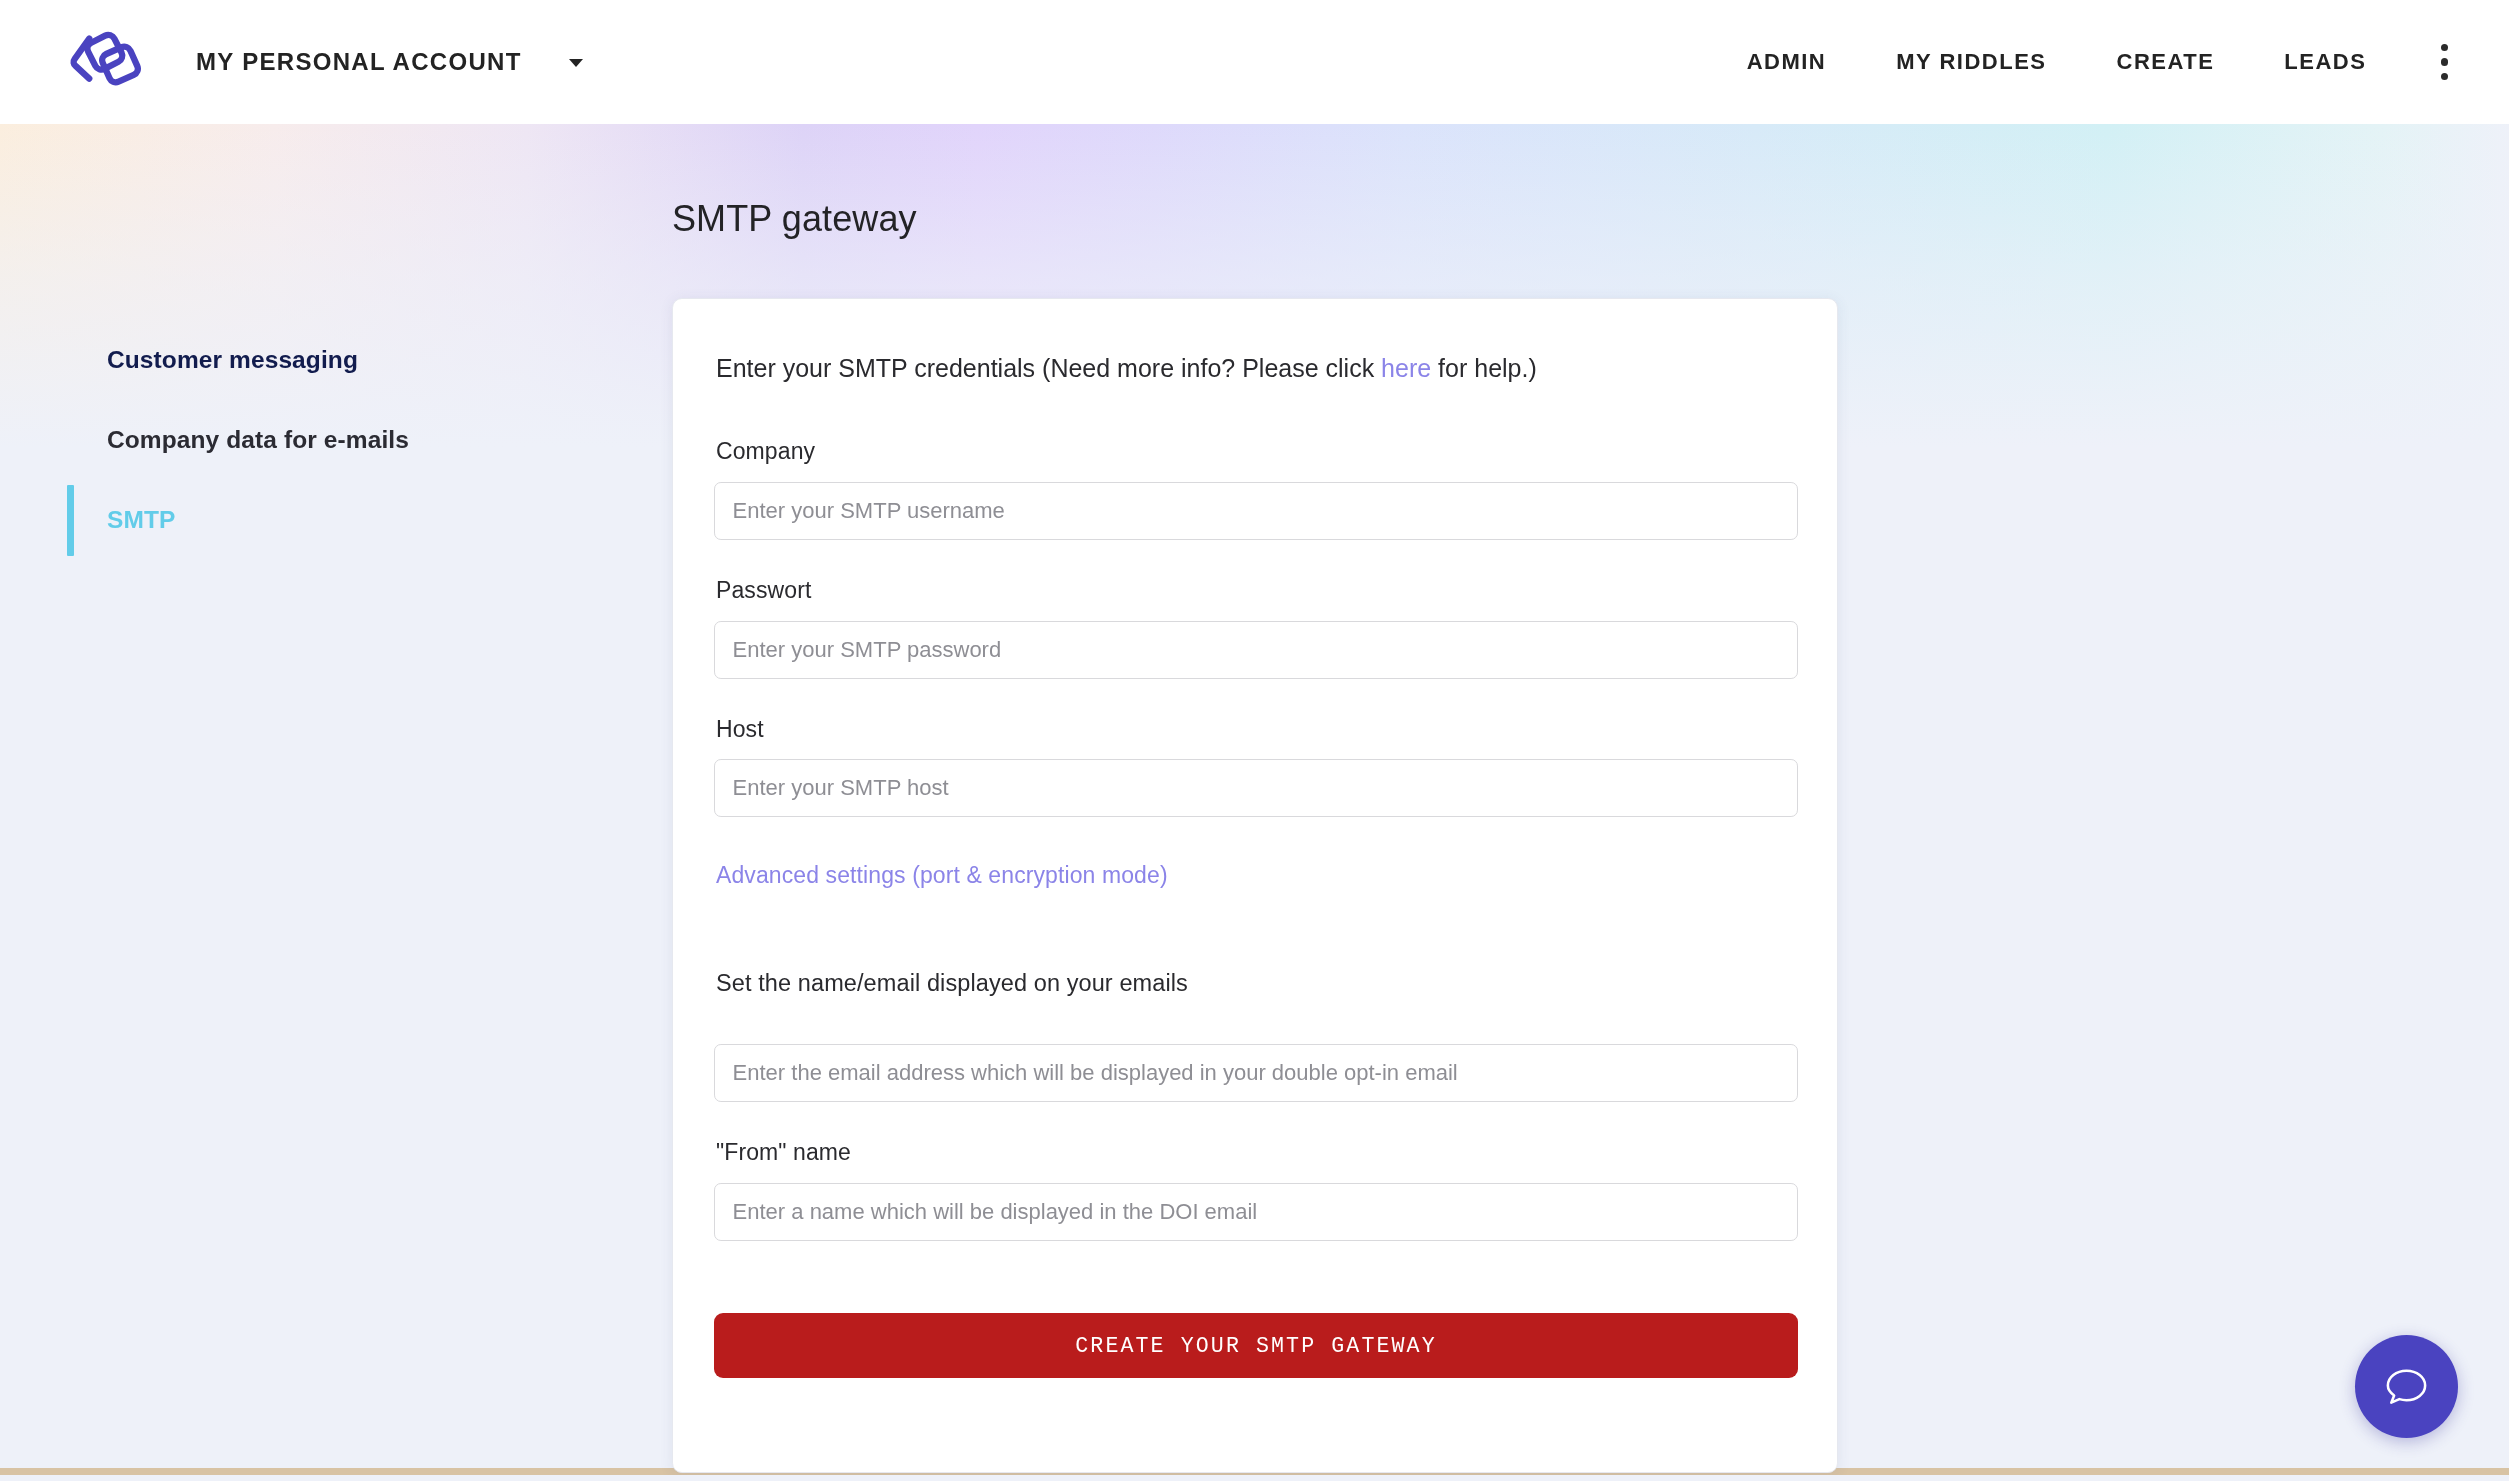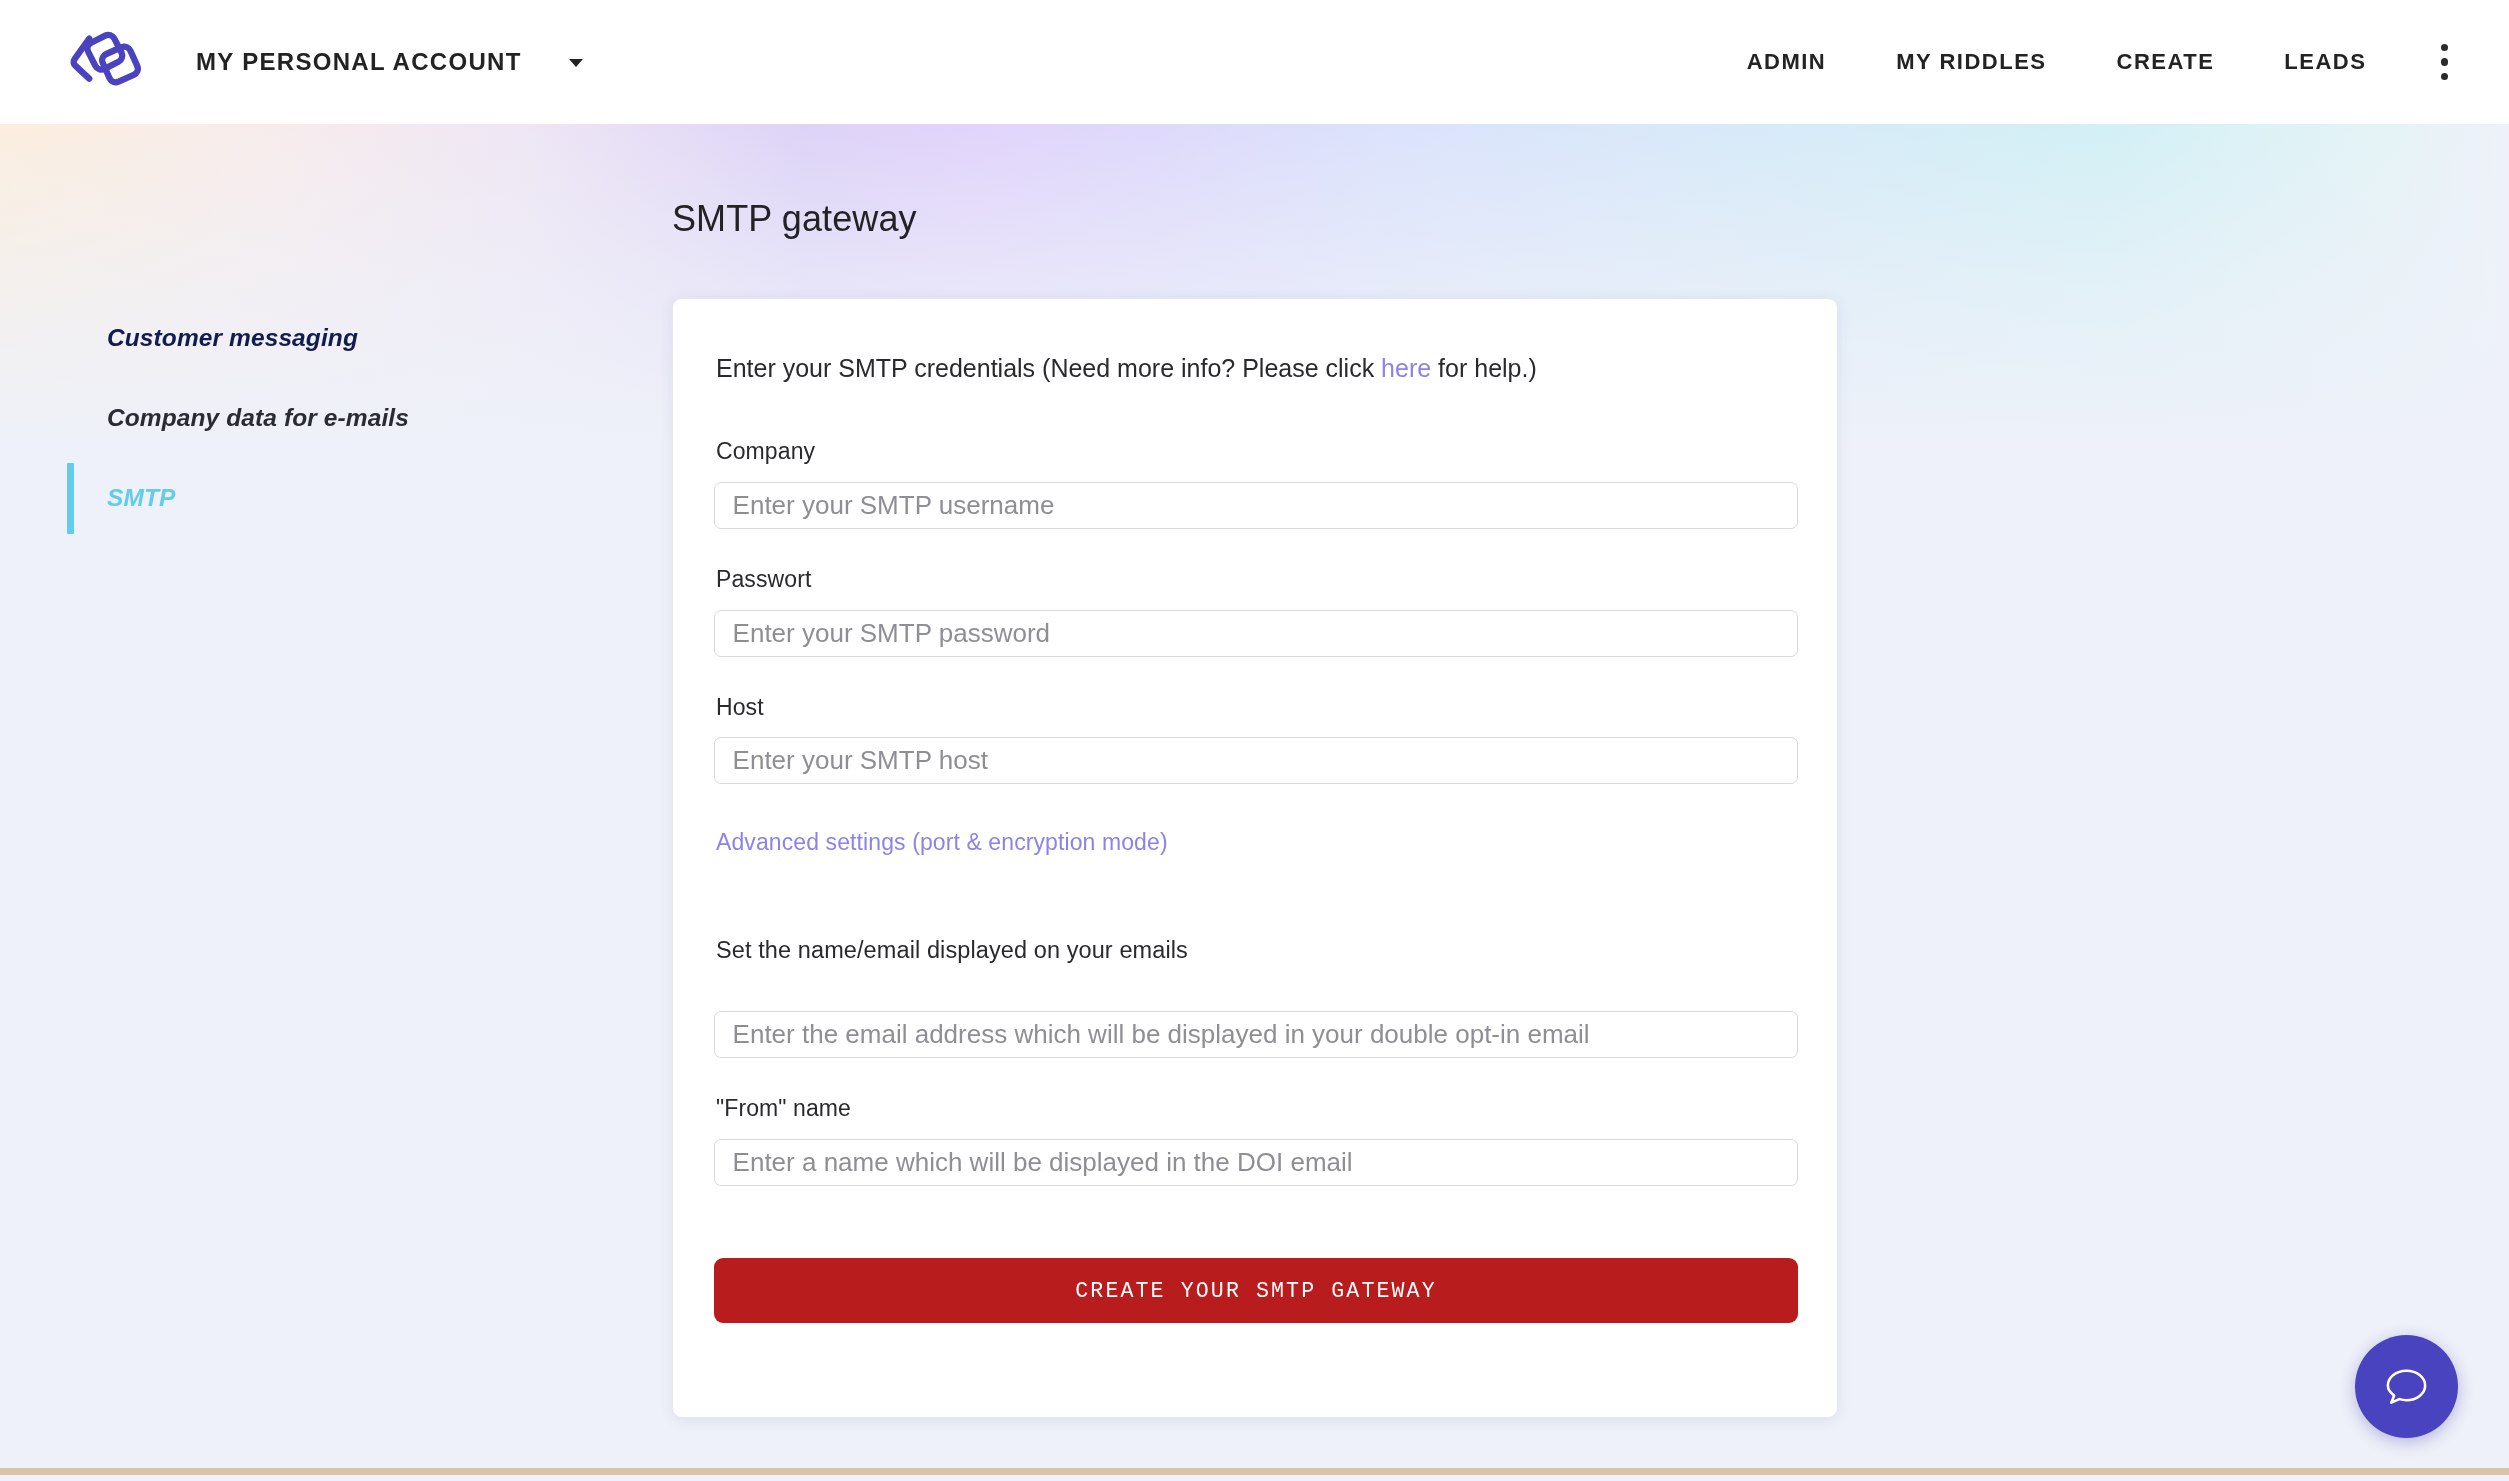--- a/index.html
+++ b/index.html
@@ -144,25 +144,24 @@
     bottom: 0;
     width: 2509px;
     height: 6.9px;
     background: #d8c3a4;
     z-index: 1;
   }
 
   
   .sidebar {
     position: absolute;
-    top: 174px;
+    top: 196px;
     left: 67px;
     width: 549px;
     z-index: 5;
-    font-style: italic;
   }
 
   .side-item {
     position: relative;
     padding: 0 0 0 40px;
     height: 80px;
     display: flex;
     align-items: center;
     cursor: pointer;
   }
@@ -239,26 +238,26 @@
     color: #2a2a2e;
     display: block;
     margin-bottom: 16.7px;
     padding-left: 2px;
     letter-spacing: 0.1px;
   }
 
   .text-input {
     display: block;
     width: 1084px;
-    height: 47px;
+    height: 58px;
     border: 1px solid #d9d9dc;
     border-radius: 6.9px;
     background: #ffffff;
     font-family: "Liberation Sans", sans-serif;
-    font-size: 26px;
+    font-size: 22px;
     color: #2a2a2e;
     padding: 0 17.6px;
     outline: none;
   }
   .text-input::placeholder {
     color: #8e8e94;
     opacity: 1;
   }
 
   .gap-md { height: 37px; }

